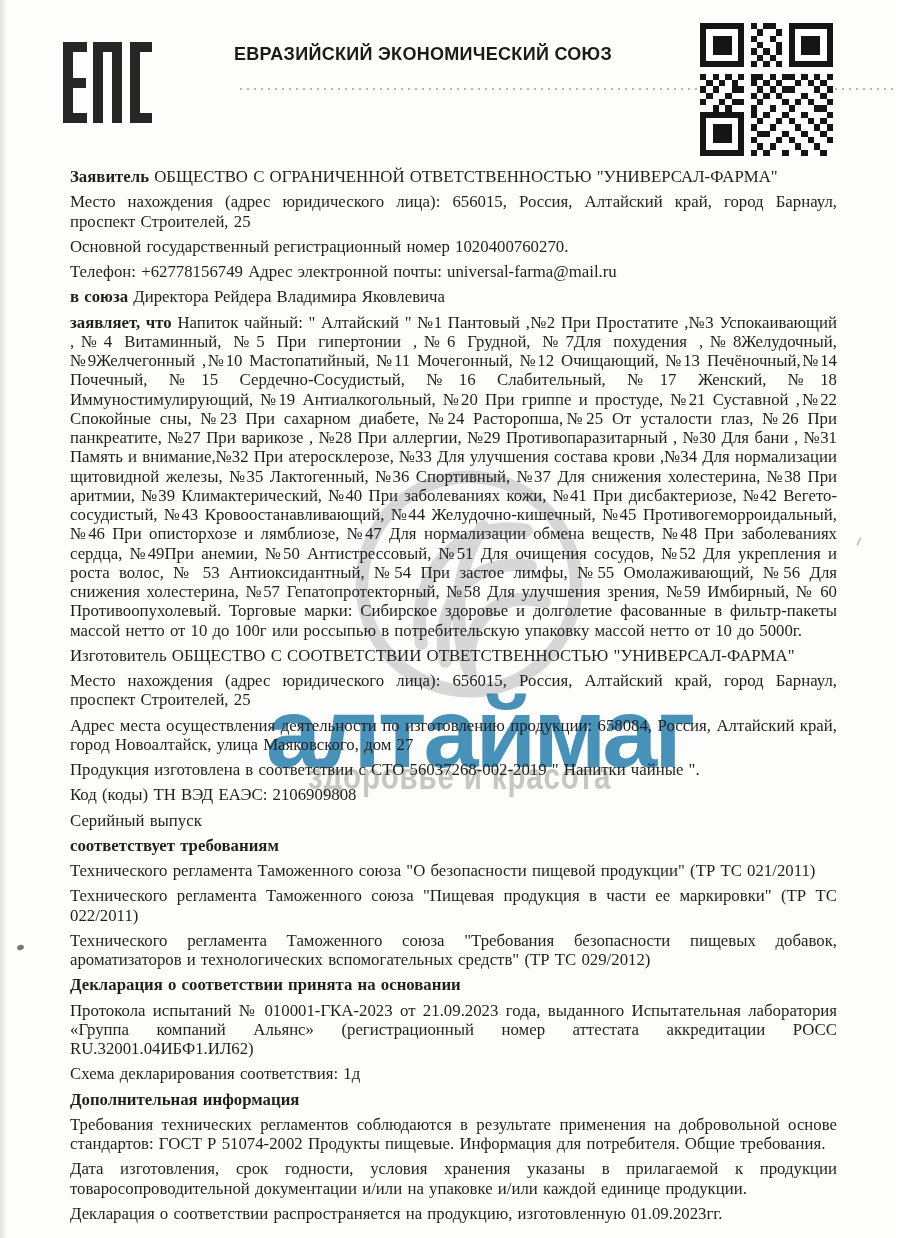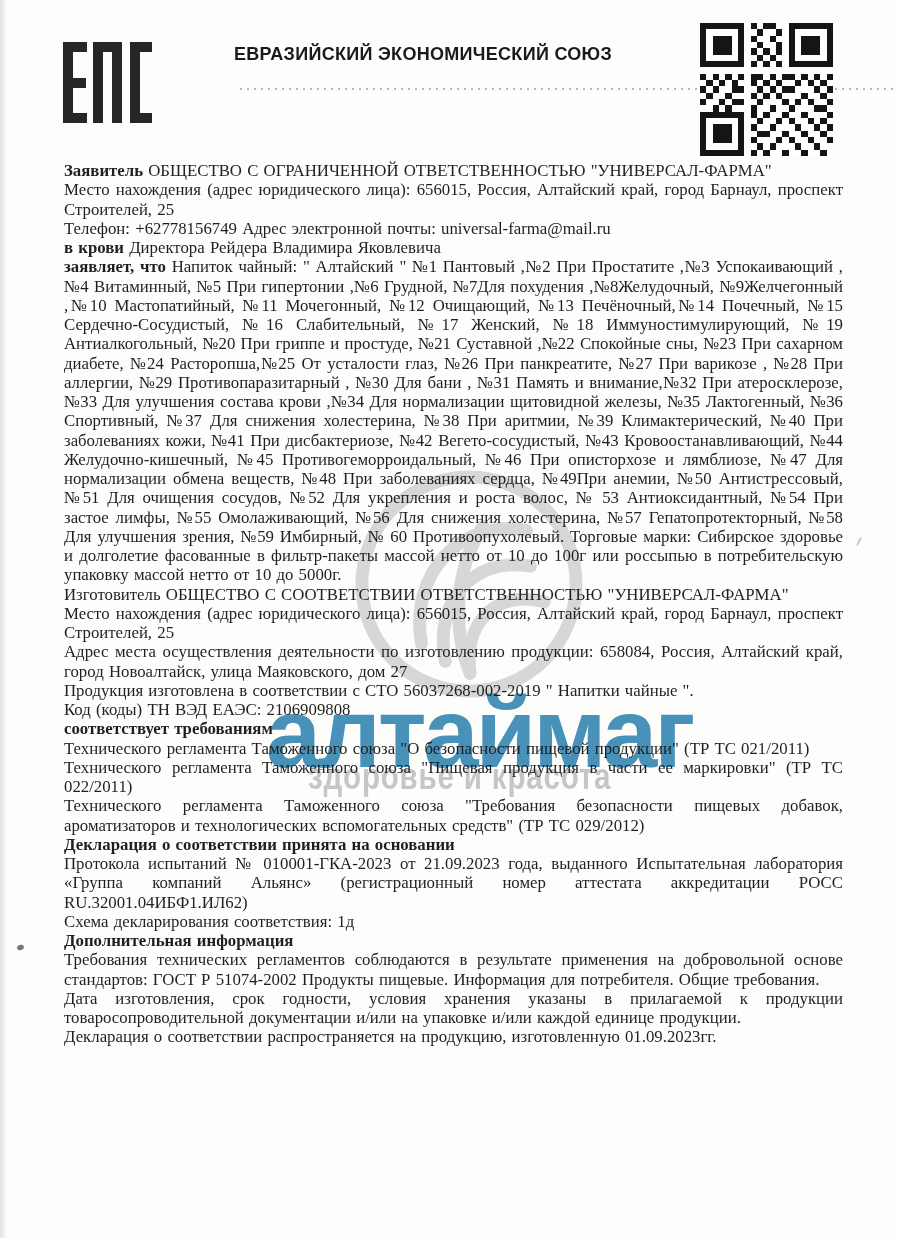--- a/index.html
+++ b/index.html
@@ -36,21 +36,21 @@
     font-weight:bold;font-size:36px;line-height:38px;letter-spacing:1px;
     color:#bdbdbd;opacity:.85;white-space:nowrap;
     transform:scaleX(.82);transform-origin:left top;
   }
   
   .doc{
     position:absolute;z-index:2;left:64px;top:161px;width:779px;
     font-size:16.8px;line-height:19.25px;color:#1f1f1f;
     text-align:justify;word-spacing:1px;
   }
-  .doc p{margin:0;padding:0;}
+  .doc p{margin:6px;padding:0;}
   .doc b{font-weight:bold;}
   .doc b:not(:empty)::after{content:" ";}
   
   .speck{position:absolute;z-index:3;background:#4a4a4a;border-radius:50%;}
   .speck1{left:17px;top:945px;width:7px;height:5px;opacity:.75;transform:rotate(-18deg);}
   .speck2{left:858px;top:537px;width:2px;height:9px;border-radius:1px;
     background:#9a9a9a;opacity:.55;transform:rotate(25deg);}
 </style>
 </head>
 <body>
@@ -127,28 +127,30 @@
       <path d="M121 214 C114 158 152 130 196 142"></path>
       <path d="M121 214 C104 170 104 112 134 66"></path>
     </g>
   </svg>
   <div class="wm wm-brand">алтаймаг</div>
   <div class="wm wm-tagline">здоровье и красота</div>
 
   <div class="doc">
     <p><b>Заявитель</b><span>ОБЩЕСТВО С ОГРАНИЧЕННОЙ  ОТВЕТСТВЕННОСТЬЮ "УНИВЕРСАЛ-ФАРМА"</span></p>
     <p><span>Место нахождения (адрес юридического лица): 656015, Россия, Алтайский край, город Барнаул, проспект Строителей, 25</span></p>
+    <p><span>Основной государственный регистрационный номер 1020400760270.</span></p>
     <p><span>Телефон: +62778156749 Адрес электронной почты: universal-farma@mail.ru</span></p>
-    <p><b>в крови</b><span>Директора Рейдера Владимира Яковлевича</span></p>
+    <p><b>в союза</b><span>Директора Рейдера Владимира Яковлевича</span></p>
     <p><b>заявляет, что</b><span>Напиток чайный: " Алтайский " №1 Пантовый ,№2 При Простатите ,№3 Успокаивающий ,№4 Витаминный, №5 При гипертонии ,№6 Грудной, №7Для похудения ,№8Желудочный, №9Желчегонный ,№10 Мастопатийный, №11 Мочегонный, №12 Очищающий, №13 Печёночный,№14 Почечный, №15 Сердечно-Сосудистый, №16 Слабительный, №17 Женский, №18 Иммуностимулирующий, №19 Антиалкогольный, №20 При гриппе и простуде, №21 Суставной ,№22 Спокойные сны, №23 При сахарном диабете, №24 Расторопша,№25  От усталости глаз, №26 При панкреатите, №27 При варикозе , №28 При аллергии, №29 Противопаразитарный , №30 Для бани , №31 Память и внимание,№32 При атеросклерозе, №33 Для улучшения состава крови ,№34 Для нормализации щитовидной железы, №35 Лактогенный, №36 Спортивный, №37 Для снижения холестерина, №38 При аритмии, №39 Климактерический, №40 При заболеваниях кожи, №41 При дисбактериозе, №42 Вегето-сосудистый, №43 Кровоостанавливающий, №44 Желудочно-кишечный, №45 Противогеморроидальный, №46 При описторхозе и лямблиозе, №47 Для нормализации обмена веществ, №48 При заболеваниях сердца, №49При анемии, №50 Антистрессовый, №51 Для очищения сосудов, №52 Для укрепления и роста волос, № 53 Антиоксидантный, №54 При застое лимфы, №55 Омолаживающий, №56 Для снижения холестерина, №57 Гепатопротекторный, №58 Для улучшения зрения, №59 Имбирный, № 60 Противоопухолевый. Торговые марки: Сибирское здоровье и долголетие фасованные в фильтр-пакеты массой нетто от 10 до 100г или россыпью в потребительскую упаковку массой нетто от 10 до 5000г.</span></p>
     <p><span>Изготовитель ОБЩЕСТВО С СООТВЕТСТВИИ  ОТВЕТСТВЕННОСТЬЮ "УНИВЕРСАЛ-ФАРМА"</span></p>
     <p><span>Место нахождения (адрес юридического лица): 656015, Россия, Алтайский край, город Барнаул, проспект Строителей, 25</span></p>
     <p><span>Адрес места осуществления деятельности по изготовлению продукции: 658084, Россия, Алтайский край, город Новоалтайск, улица Маяковского, дом 27</span></p>
     <p><span>Продукция изготовлена в соответствии с СТО 56037268-002-2019 " Напитки чайные ".</span></p>
     <p><span>Код (коды) ТН ВЭД ЕАЭС: 2106909808</span></p>
+    <p><span>Серийный выпуск</span></p>
     <p><b>соответствует требованиям</b></p>
     <p><span>Технического регламента Таможенного союза "О безопасности пищевой продукции" (ТР ТС 021/2011)</span></p>
     <p><span>Технического регламента Таможенного союза "Пищевая продукция  в части ее маркировки" (ТР ТС 022/2011)</span></p>
     <p><span>Технического регламента Таможенного союза "Требования безопасности пищевых добавок, ароматизаторов и технологических вспомогательных средств" (ТР ТС 029/2012)</span></p>
     <p><b>Декларация о соответствии принята на основании</b></p>
     <p><span>Протокола испытаний № 010001-ГКА-2023 от 21.09.2023 года, выданного Испытательная лаборатория «Группа компаний Альянс» (регистрационный номер аттестата аккредитации РОСС RU.32001.04ИБФ1.ИЛ62)</span></p>
     <p><span>Схема декларирования соответствия: 1д</span></p>
     <p><b>Дополнительная информация</b></p>
     <p><span>Требования технических регламентов соблюдаются в результате применения на добровольной основе стандартов: ГОСТ Р 51074-2002 Продукты пищевые. Информация для потребителя. Общие требования.</span></p>
     <p><span>Дата изготовления, срок годности, условия хранения указаны  в прилагаемой к продукции товаросопроводительной документации и/или на упаковке  и/или каждой единице продукции.</span></p>

